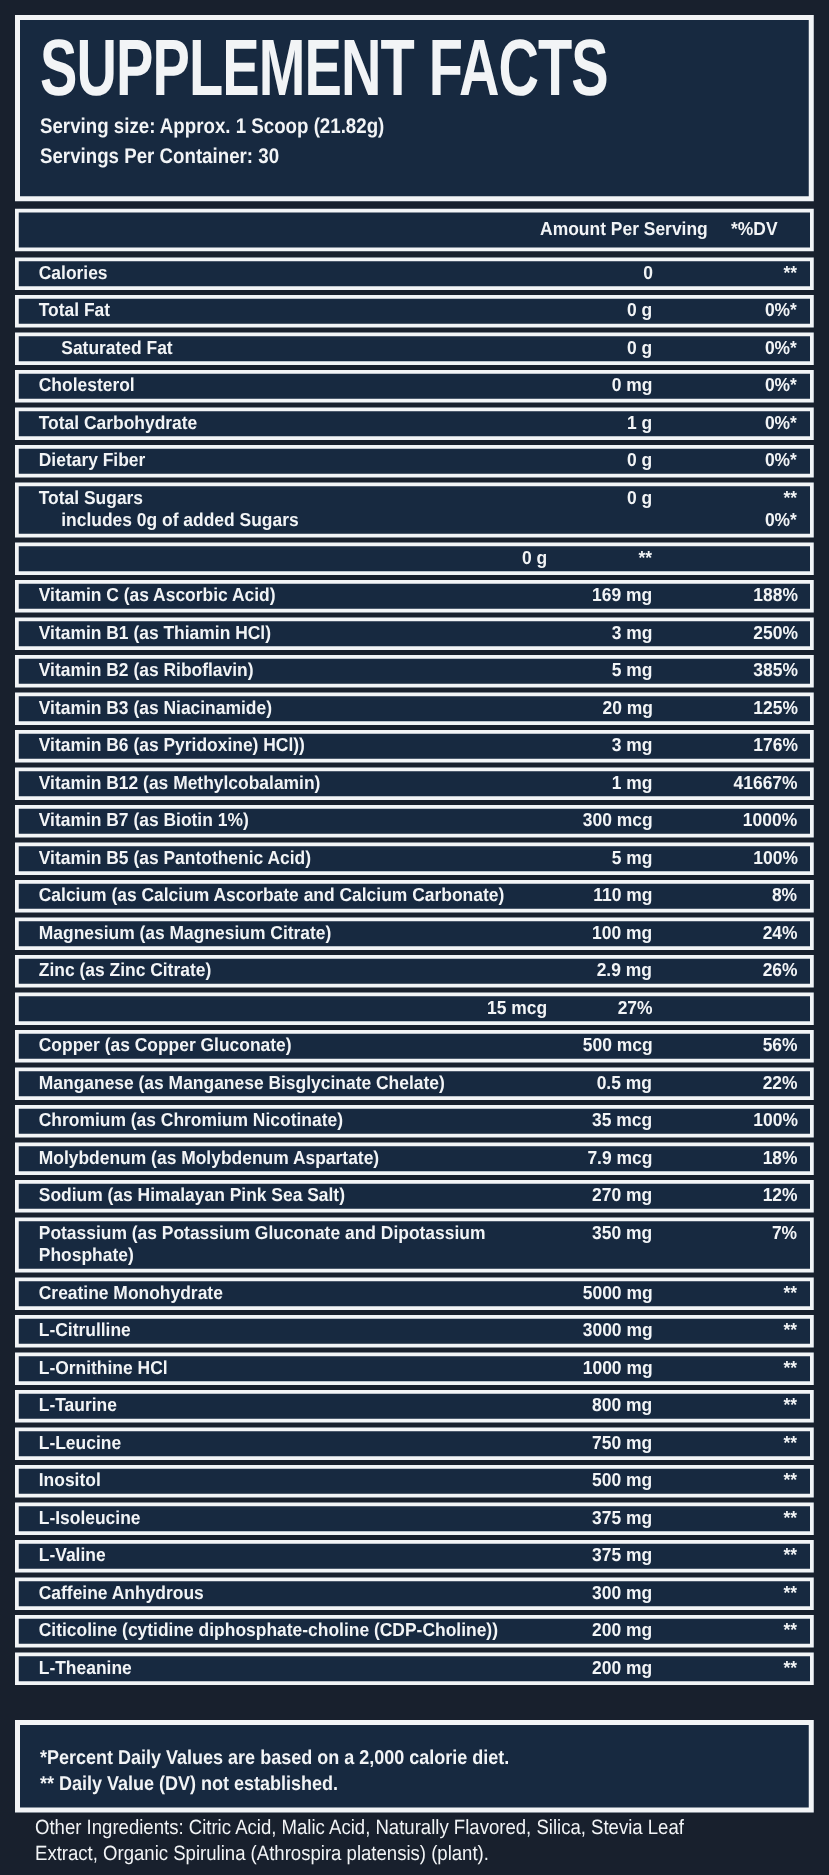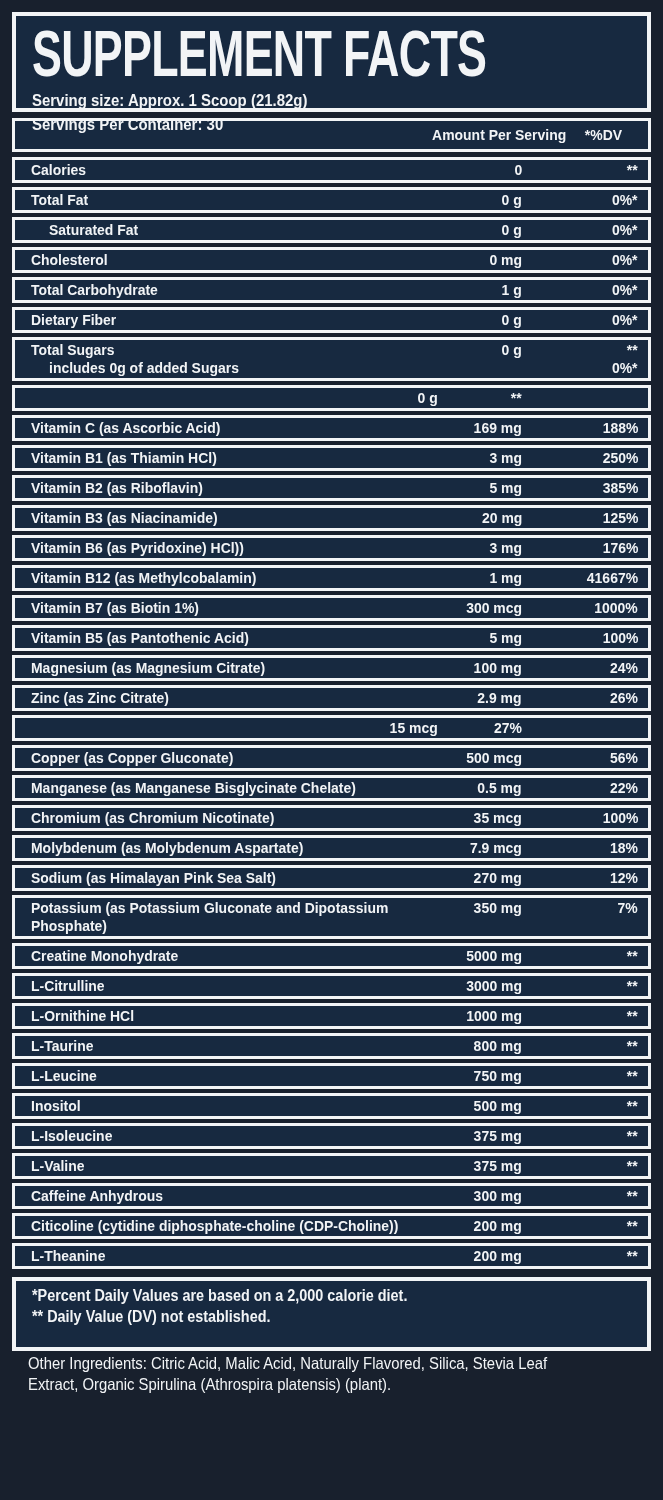--- a/index.html
+++ b/index.html
@@ -9,38 +9,38 @@
   }
   *{box-sizing:border-box;margin:0;padding:0}
   html,body{background:var(--bg)}
   body{font-family:"Liberation Sans","DejaVu Sans",sans-serif;color:var(--ink);-webkit-font-smoothing:antialiased}
   .page{width:663px;height:1500px;background:var(--bg);padding:12px 12px 0;overflow:hidden;position:relative}
   .box{background:var(--panel);border:3px solid var(--ink)}
   
   .cx{display:inline-block;transform:scaleX(0.93);transform-origin:left center;white-space:nowrap}
   .cx-r{transform-origin:right center}
   
-  .title-box{border-width:4px;height:100px;padding:8px 16px 0;margin-bottom:6px}
+  .title-box{border-width:4px;height:149px;padding:8px 16px 0;margin-bottom:6px}
   .title{font-size:64px;line-height:60px;font-weight:bold;letter-spacing:-1px}
   .title .cx{transform:scaleX(0.70)}
   .serving{font-size:17px;line-height:22px;font-weight:bold;margin-top:2px}
   .serving:first-of-type{margin-top:6px}
   .serving .cx{transform:scaleX(0.88)}
   
   .row-grid{display:grid;grid-template-columns:1fr 84px 116px;align-items:center}
   .header-box{min-height:34px;padding:4px 26px 4px 4px;margin-bottom:5px;font-size:15.5px;font-weight:bold}
   .cell{line-height:18px;font-size:15px;font-weight:bold}
   .cell.amt,.cell.dv{text-align:right}
   .cell .cx{max-width:none}
   .row{min-height:26px;margin-bottom:4px;padding:1px 10px 1px 16px}
   .row.top{align-items:start}
   .cell.indent{padding-left:18px}
   .cell.wrap .cx{white-space:normal}
   
-  .foot-box{border-width:4px;margin-top:8px;padding:4px 16px;height:74px}
+  .foot-box{border-width:4px;margin-top:28px;padding:16px 16px;height:74px}
   .foot{font-size:16px;line-height:21px;font-weight:bold}
   .foot .cx{transform:scaleX(0.90)}
   
   .other{margin:2px 16px 0;font-size:16.5px;line-height:21px;font-weight:normal}
   .other .cx{transform:scaleX(0.90);white-space:normal;max-width:113%}
 </style>
 </head>
 <body>
 
 <div class="page">
@@ -134,20 +134,25 @@
         <div class="cell label"><span class="cx">Vitamin B7 (as Biotin 1%)</span></div>
         <div class="cell amt"><span class="cx cx-r">300 mcg</span></div>
         <div class="cell dv"><span class="cx cx-r">1000%</span></div>
       </div>
       <div class="box row row-grid">
         <div class="cell label"><span class="cx">Vitamin B5 (as Pantothenic Acid)</span></div>
         <div class="cell amt"><span class="cx cx-r">5 mg</span></div>
         <div class="cell dv"><span class="cx cx-r">100%</span></div>
       </div>
       <div class="box row row-grid">
+        <div class="cell label"><span class="cx">Calcium (as Calcium Ascorbate and Calcium Carbonate)</span></div>
+        <div class="cell amt"><span class="cx cx-r">110 mg</span></div>
+        <div class="cell dv"><span class="cx cx-r">8%</span></div>
+      </div>
+      <div class="box row row-grid">
         <div class="cell label"><span class="cx">Magnesium (as Magnesium Citrate)</span></div>
         <div class="cell amt"><span class="cx cx-r">100 mg</span></div>
         <div class="cell dv"><span class="cx cx-r">24%</span></div>
       </div>
       <div class="box row row-grid">
         <div class="cell label"><span class="cx">Zinc (as Zinc Citrate)</span></div>
         <div class="cell amt"><span class="cx cx-r">2.9 mg</span></div>
         <div class="cell dv"><span class="cx cx-r">26%</span></div>
       </div>
       <div class="box row row-grid">

